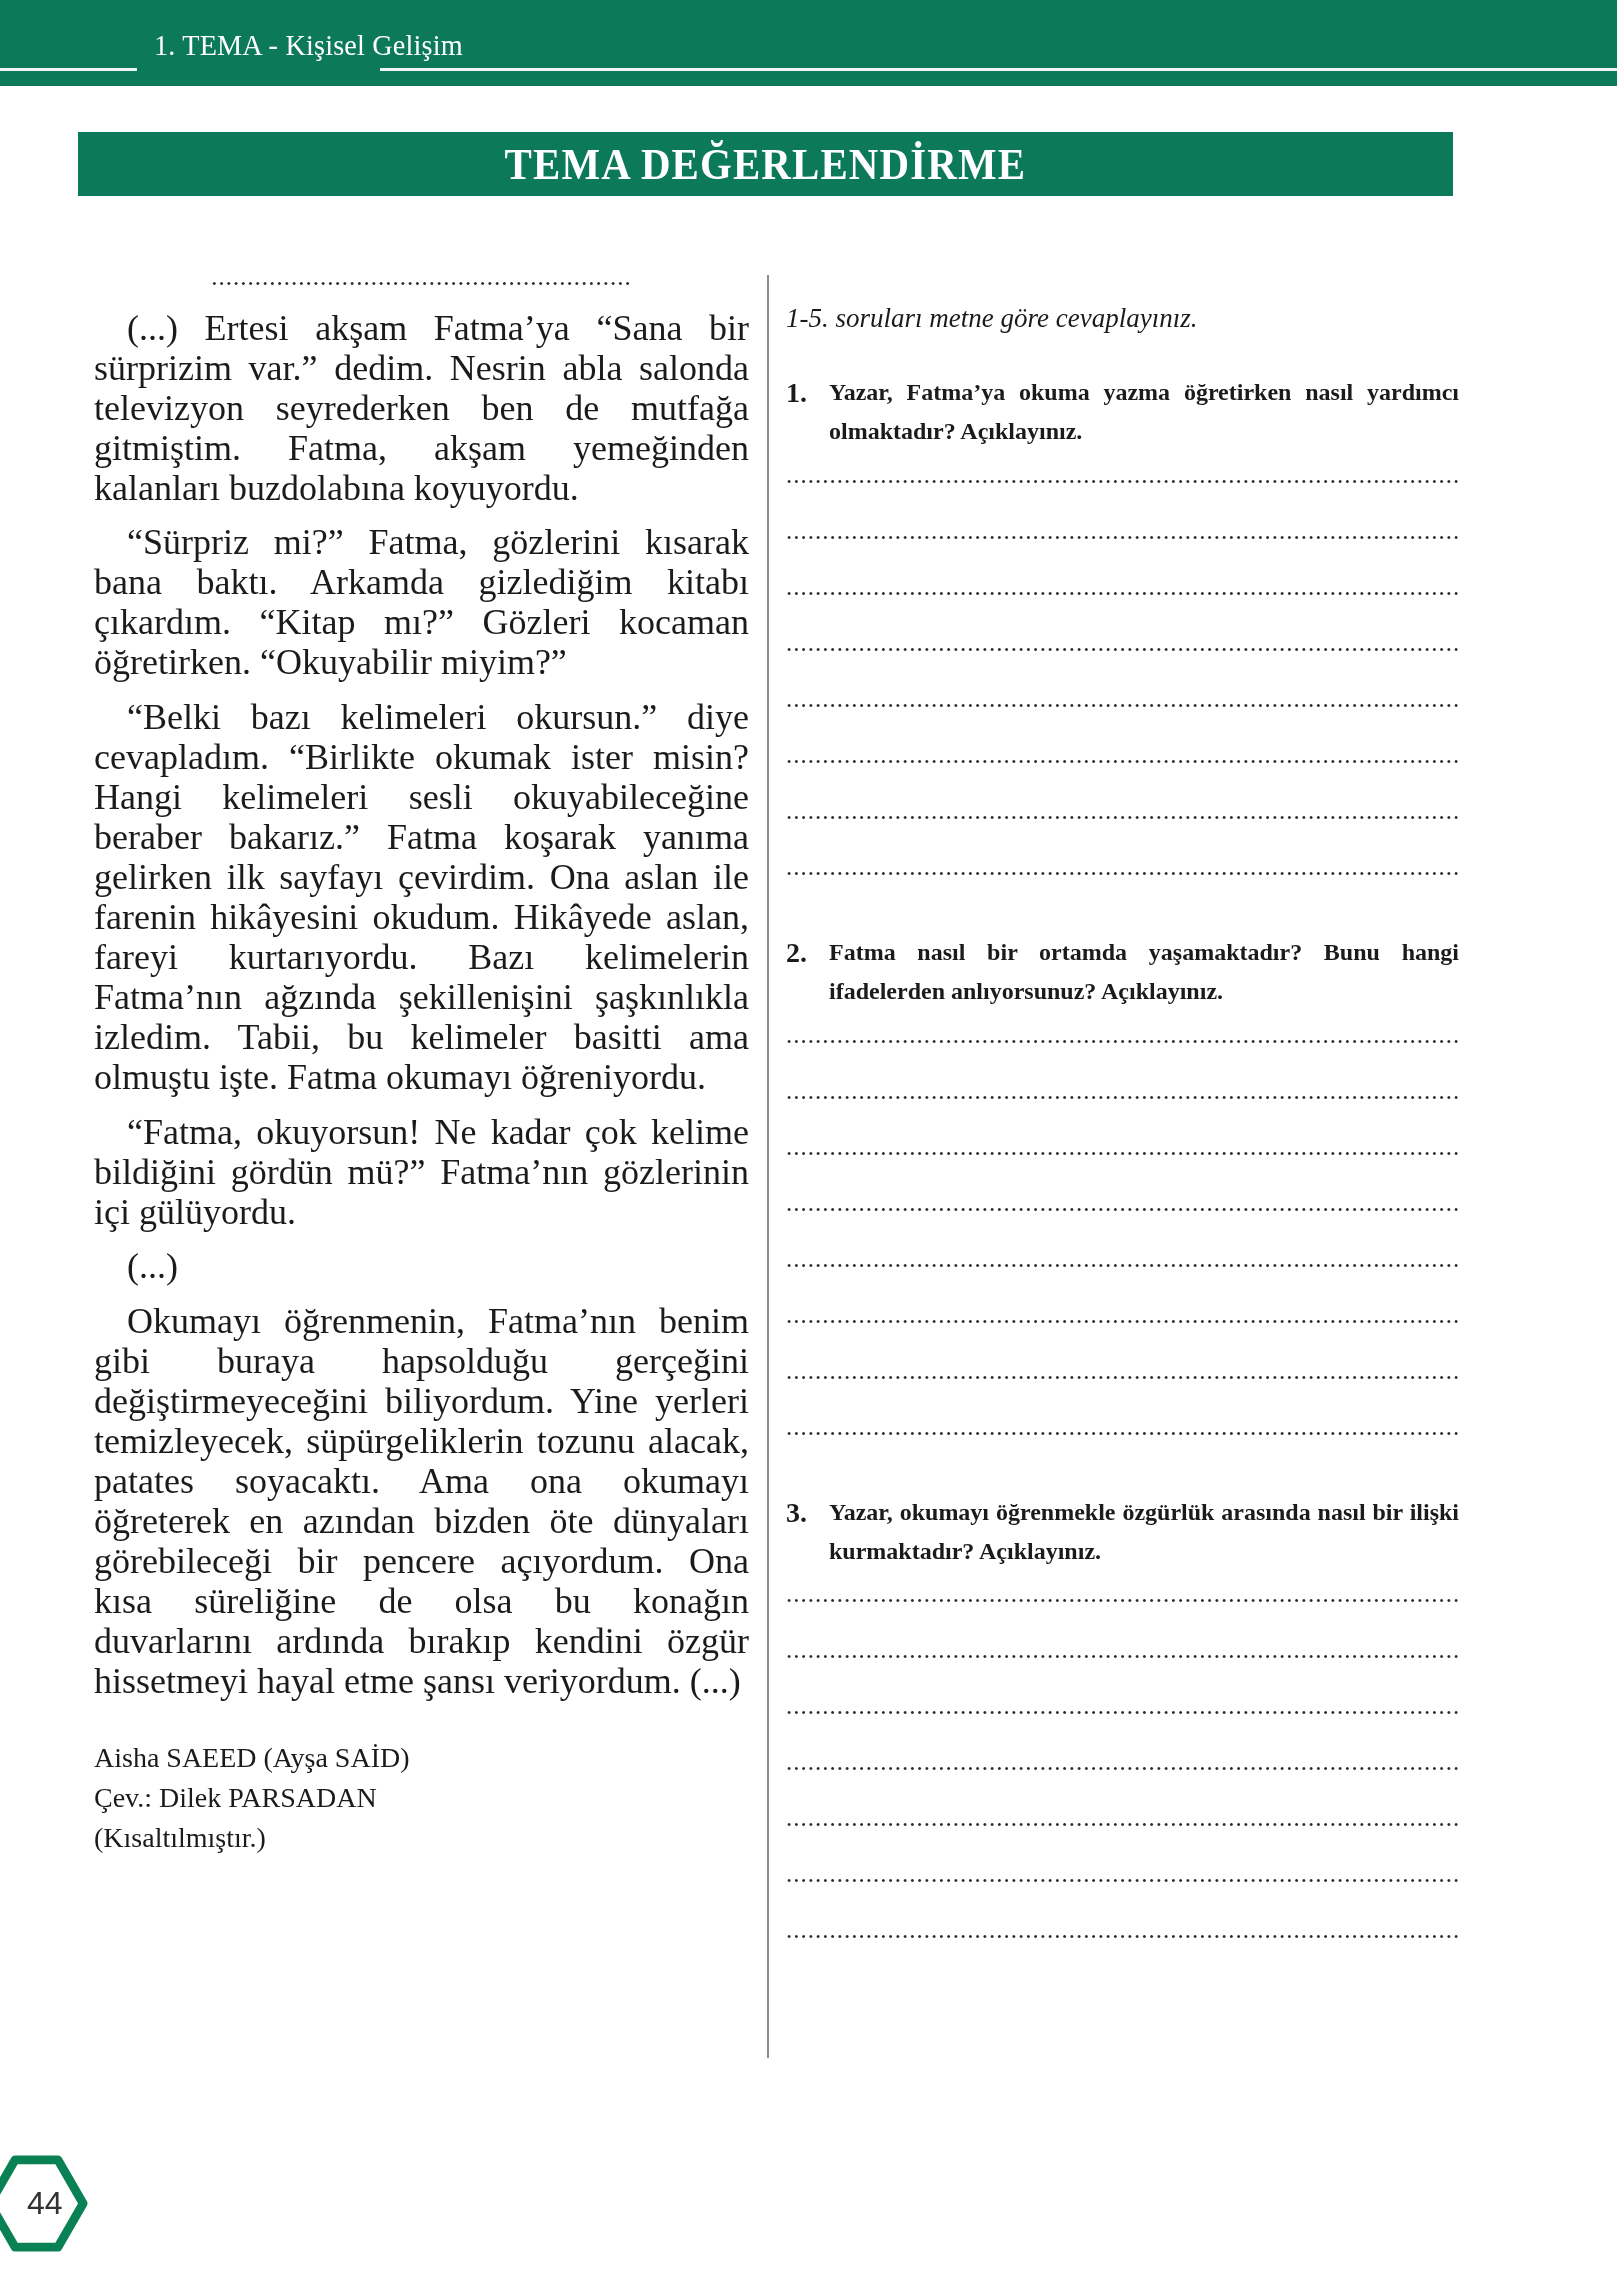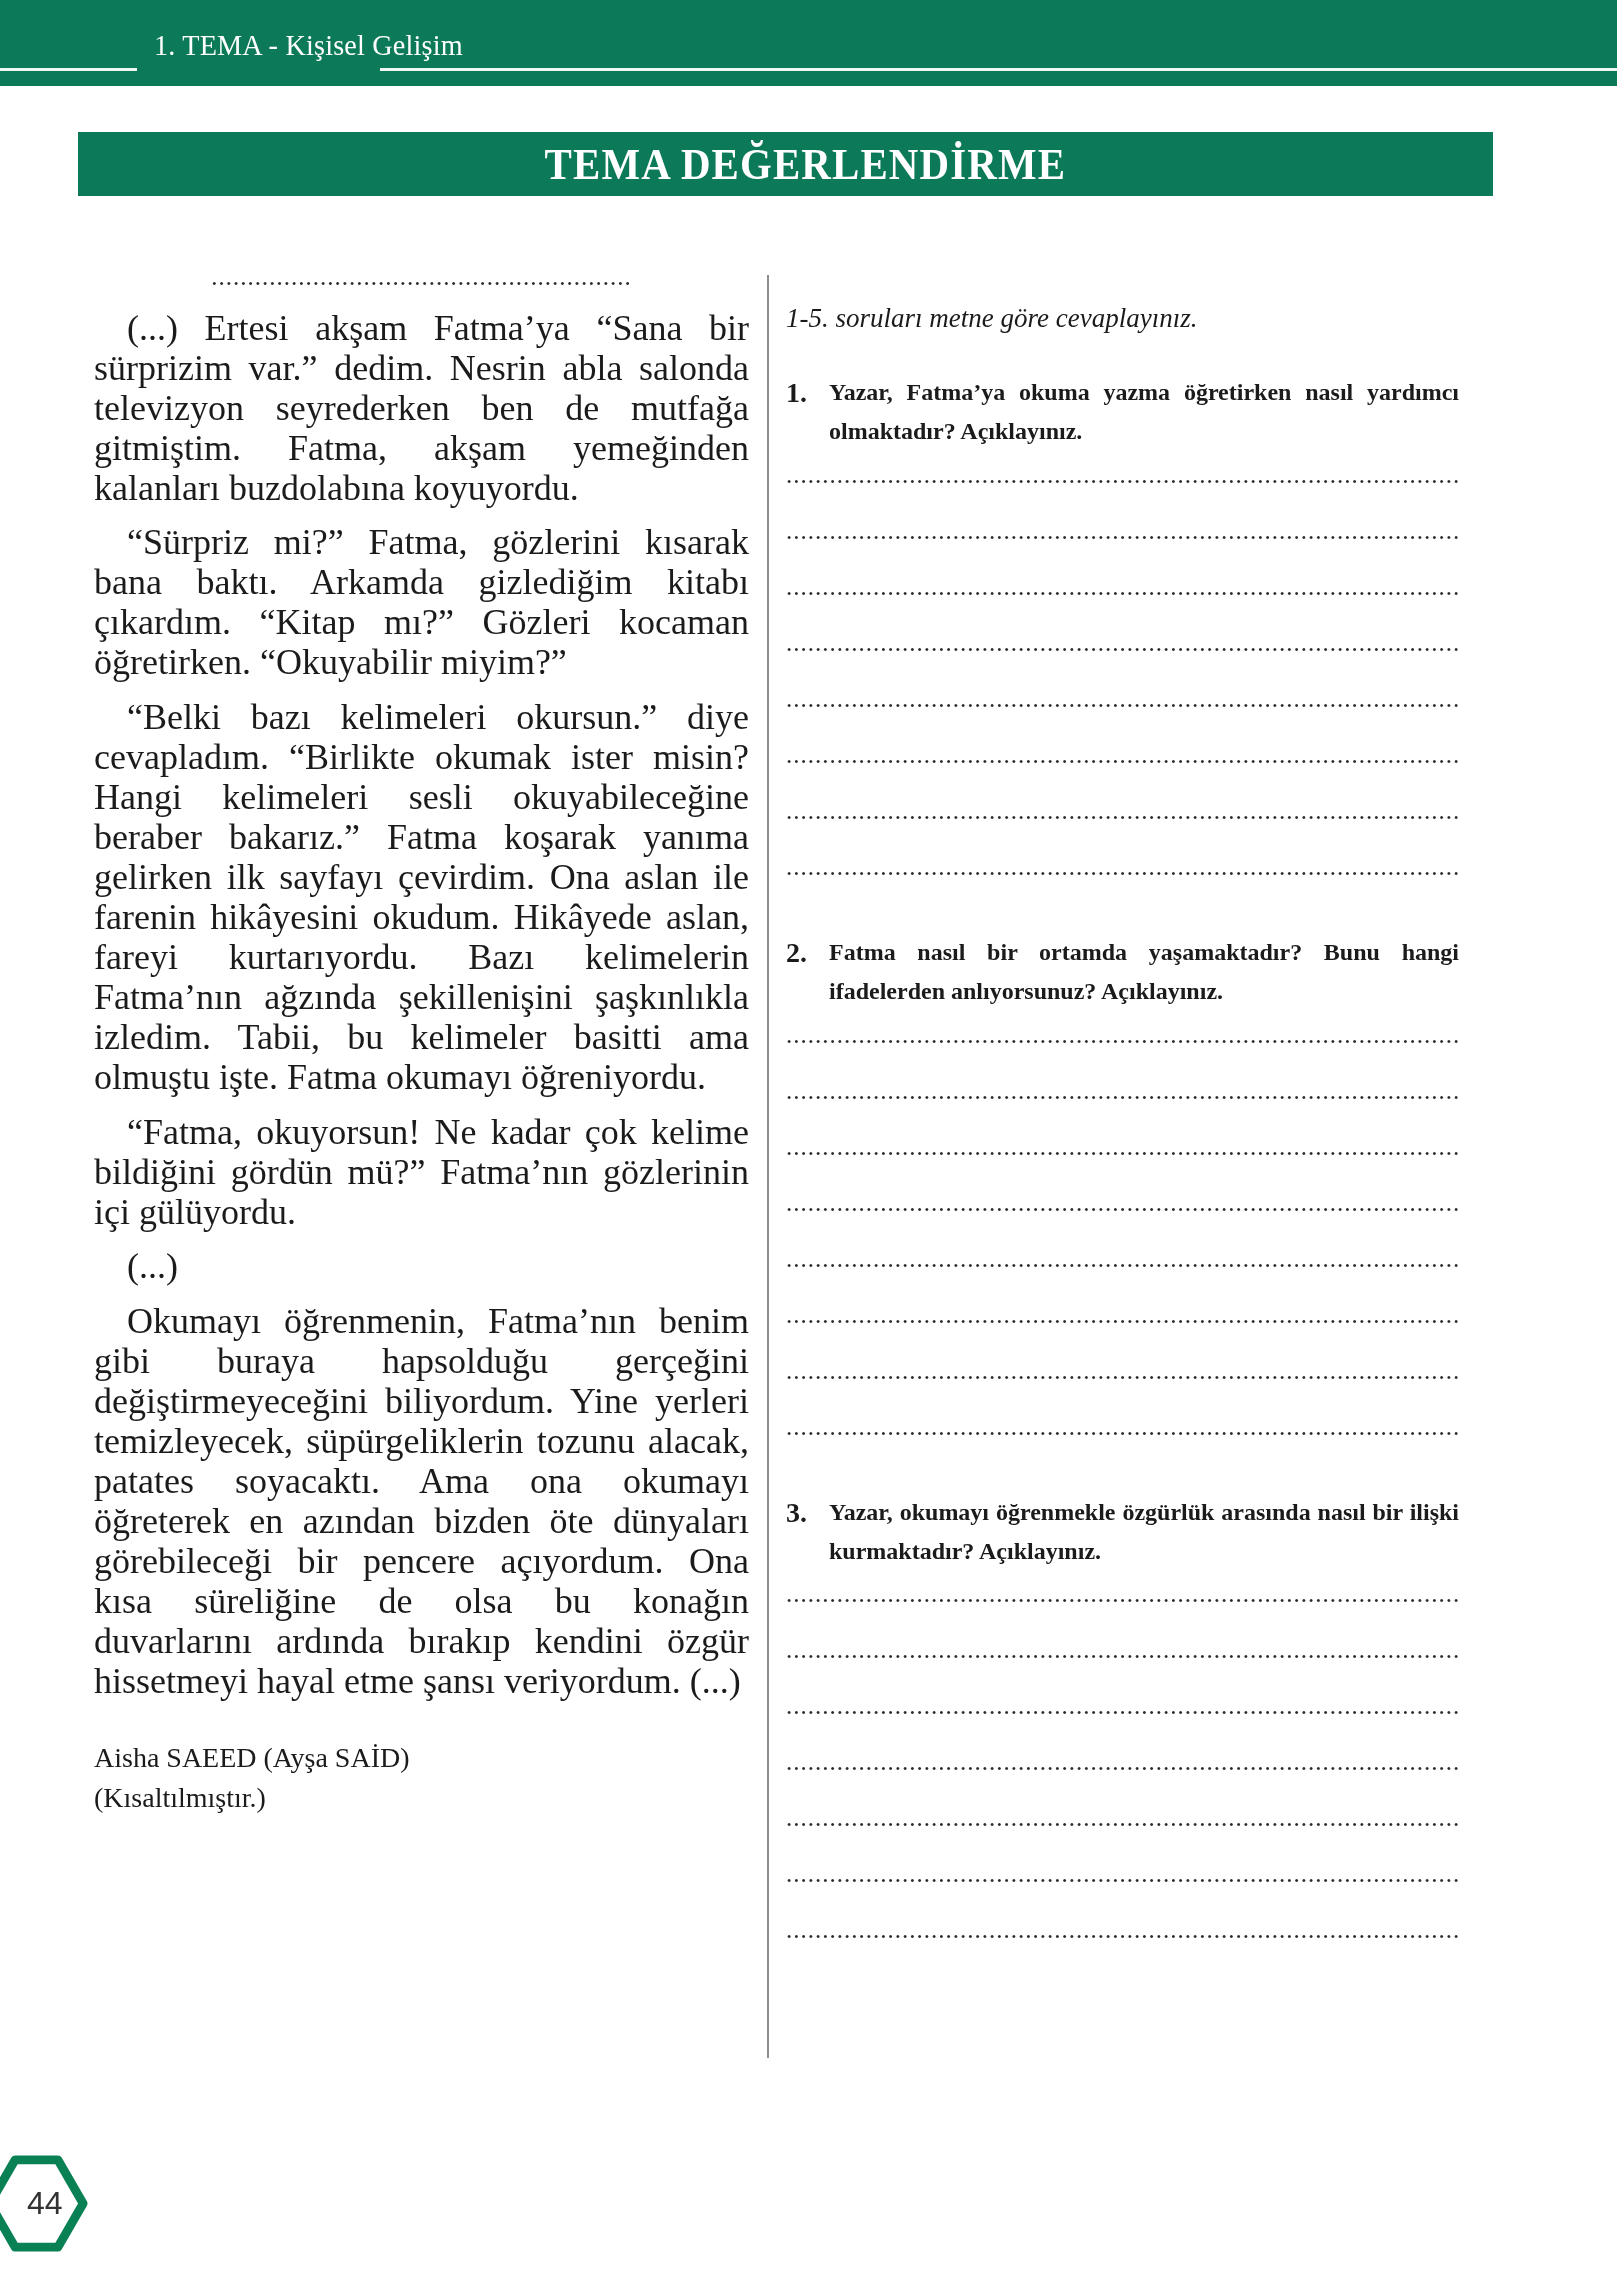--- a/index.html
+++ b/index.html
@@ -68,21 +68,20 @@
   .title-bar {
     position: absolute;
     left: 78px;
     top: 132px;
     width: 1375px;
     height: 64px;
     background: #0c7a58;
     display: flex;
     align-items: center;
     justify-content: center;
-    padding-left: 40px;
   }
   .title-bar .title-text {
     color: #ffffff;
     font-size: 44px;
     font-weight: bold;
     letter-spacing: 1.2px;
     font-family: "Liberation Serif", "DejaVu Serif", serif;
     transform: scaleX(0.93);
   }
 
@@ -236,20 +235,21 @@
 
   <p class="body-par">(...) Ertesi akşam Fatma’ya “Sana bir sürprizim var.” dedim. Nesrin abla salonda televizyon seyrederken ben de mutfağa gitmiştim. Fatma, akşam yemeğinden kalanları buzdolabına koyuyordu.</p>
   <p class="body-par">“Sürpriz mi?” Fatma, gözlerini kısarak bana baktı. Arkamda gizlediğim kitabı çıkardım. “Kitap mı?” Gözleri kocaman öğretirken. “Okuyabilir miyim?”</p>
   <p class="body-par">“Belki bazı kelimeleri okursun.” diye cevapladım. “Birlikte okumak ister misin? Hangi kelimeleri sesli okuyabileceğine beraber bakarız.” Fatma koşarak yanıma gelirken ilk sayfayı çevirdim. Ona aslan ile farenin hikâyesini okudum. Hikâyede aslan, fareyi kurtarıyordu. Bazı kelimelerin Fatma’nın ağzında şekillenişini şaşkınlıkla izledim. Tabii, bu kelimeler basitti ama olmuştu işte. Fatma okumayı öğreniyordu.</p>
   <p class="body-par">“Fatma, okuyorsun! Ne kadar çok kelime bildiğini gördün mü?” Fatma’nın gözlerinin içi gülüyordu.</p>
   <p class="body-par">(...)</p>
   <p class="body-par">Okumayı öğrenmenin, Fatma’nın benim gibi buraya hapsolduğu gerçeğini değiştirmeyeceğini biliyordum. Yine yerleri temizleyecek, süpürgeliklerin tozunu alacak, patates soyacaktı. Ama ona okumayı öğreterek en azından bizden öte dünyaları görebileceği bir pencere açıyordum. Ona kısa süreliğine de olsa bu konağın duvarlarını ardında bırakıp kendini özgür hissetmeyi hayal etme şansı veriyordum. (...)</p>
 
   <div class="attribution">
     <div>Aisha SAEED (Ayşa SAİD)</div>
+    <div>Çev.: Dilek PARSADAN</div>
     <div>(Kısaltılmıştır.)</div>
   </div>
 </div>
 
 <div class="col-right">
   <div class="instruction">1-5. soruları metne göre cevaplayınız.</div>
 
   <div class="question">
     <div class="q-num">1.</div>
     <div class="q-text">Yazar, Fatma’ya okuma yazma öğretirken nasıl yardımcı olmaktadır? Açıklayınız.</div>

